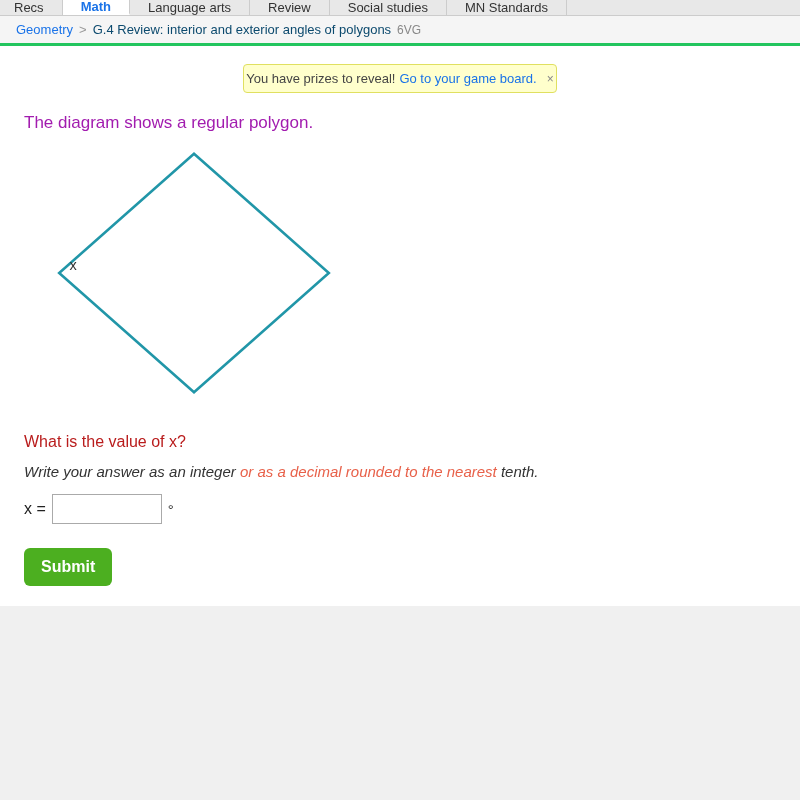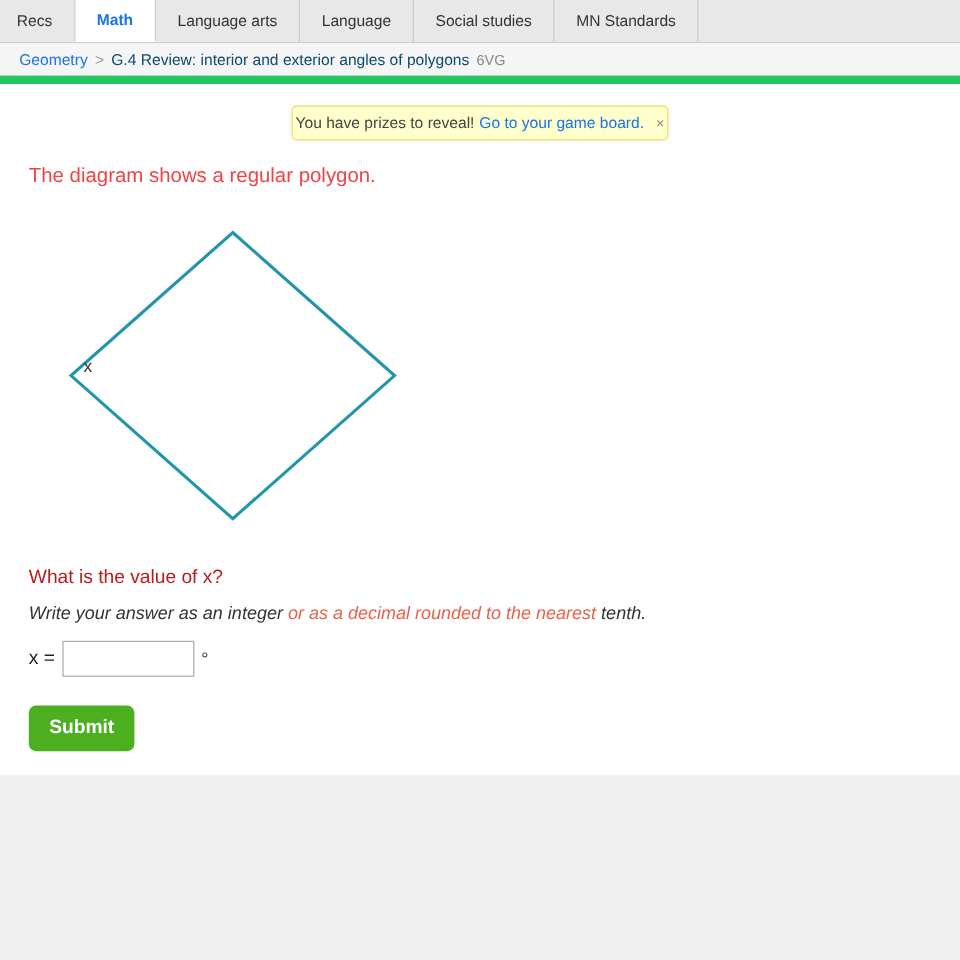--- a/index.html
+++ b/index.html
@@ -11,21 +11,21 @@
       overflow: hidden;
       font-size: 14px;
       color: #222;
     }
 
     
     .top-nav {
       display: flex;
       background: #e8e8e8;
       border-bottom: 1px solid #ccc;
-      height: 36px;
+      height: 16px;
       align-items: stretch;
     }
     .top-nav .tab {
       padding: 0 18px;
       display: flex;
       align-items: center;
       font-size: 13px;
       cursor: pointer;
       color: #333;
       border-right: 1px solid #ccc;
@@ -39,21 +39,21 @@
     .top-nav .tab:first-child {
       padding-left: 14px;
     }
 
     
     .breadcrumb {
       display: flex;
       align-items: center;
       padding: 6px 16px;
       background: #f5f5f5;
-      border-bottom: 7px solid #22c55e;
+      border-bottom: 3px solid #22c55e;
       font-size: 13px;
       color: #555;
       gap: 6px;
     }
     .breadcrumb .bc-link {
       color: #1a73e8;
       cursor: pointer;
     }
     .breadcrumb .bc-sep {
       color: #999;
@@ -101,22 +101,21 @@
     }
 
     
     .question-body {
       padding: 10px 24px 20px 24px;
     }
 
     .problem-statement {
       font-size: 17px;
       font-weight: normal;
-      color: #ef4444;
-      margin-bottom: 16px;
+      color: #a21caf;
     }
 
     
     .diagram-container {
       width: 320px;
       height: 280px;
       margin: 0 auto 20px 10px;
       position: relative;
     }
 
@@ -187,21 +186,21 @@
       padding-top: 8px;
     }
   </style>
 </head>
 <body>
 
 <nav class="top-nav">
   <div class="tab">Recs</div>
   <div class="tab active">Math</div>
   <div class="tab">Language arts</div>
-  <div class="tab">Language</div>
+  <div class="tab">Review</div>
   <div class="tab">Social studies</div>
   <div class="tab">MN Standards</div>
 </nav>
 
 <div class="breadcrumb">
   <span class="bc-link">Geometry</span>
   <span class="bc-sep">&gt;</span>
   <span class="bc-title">G.4 Review: interior and exterior angles of polygons</span>
   <span class="bc-code">6VG</span>
 </div>

